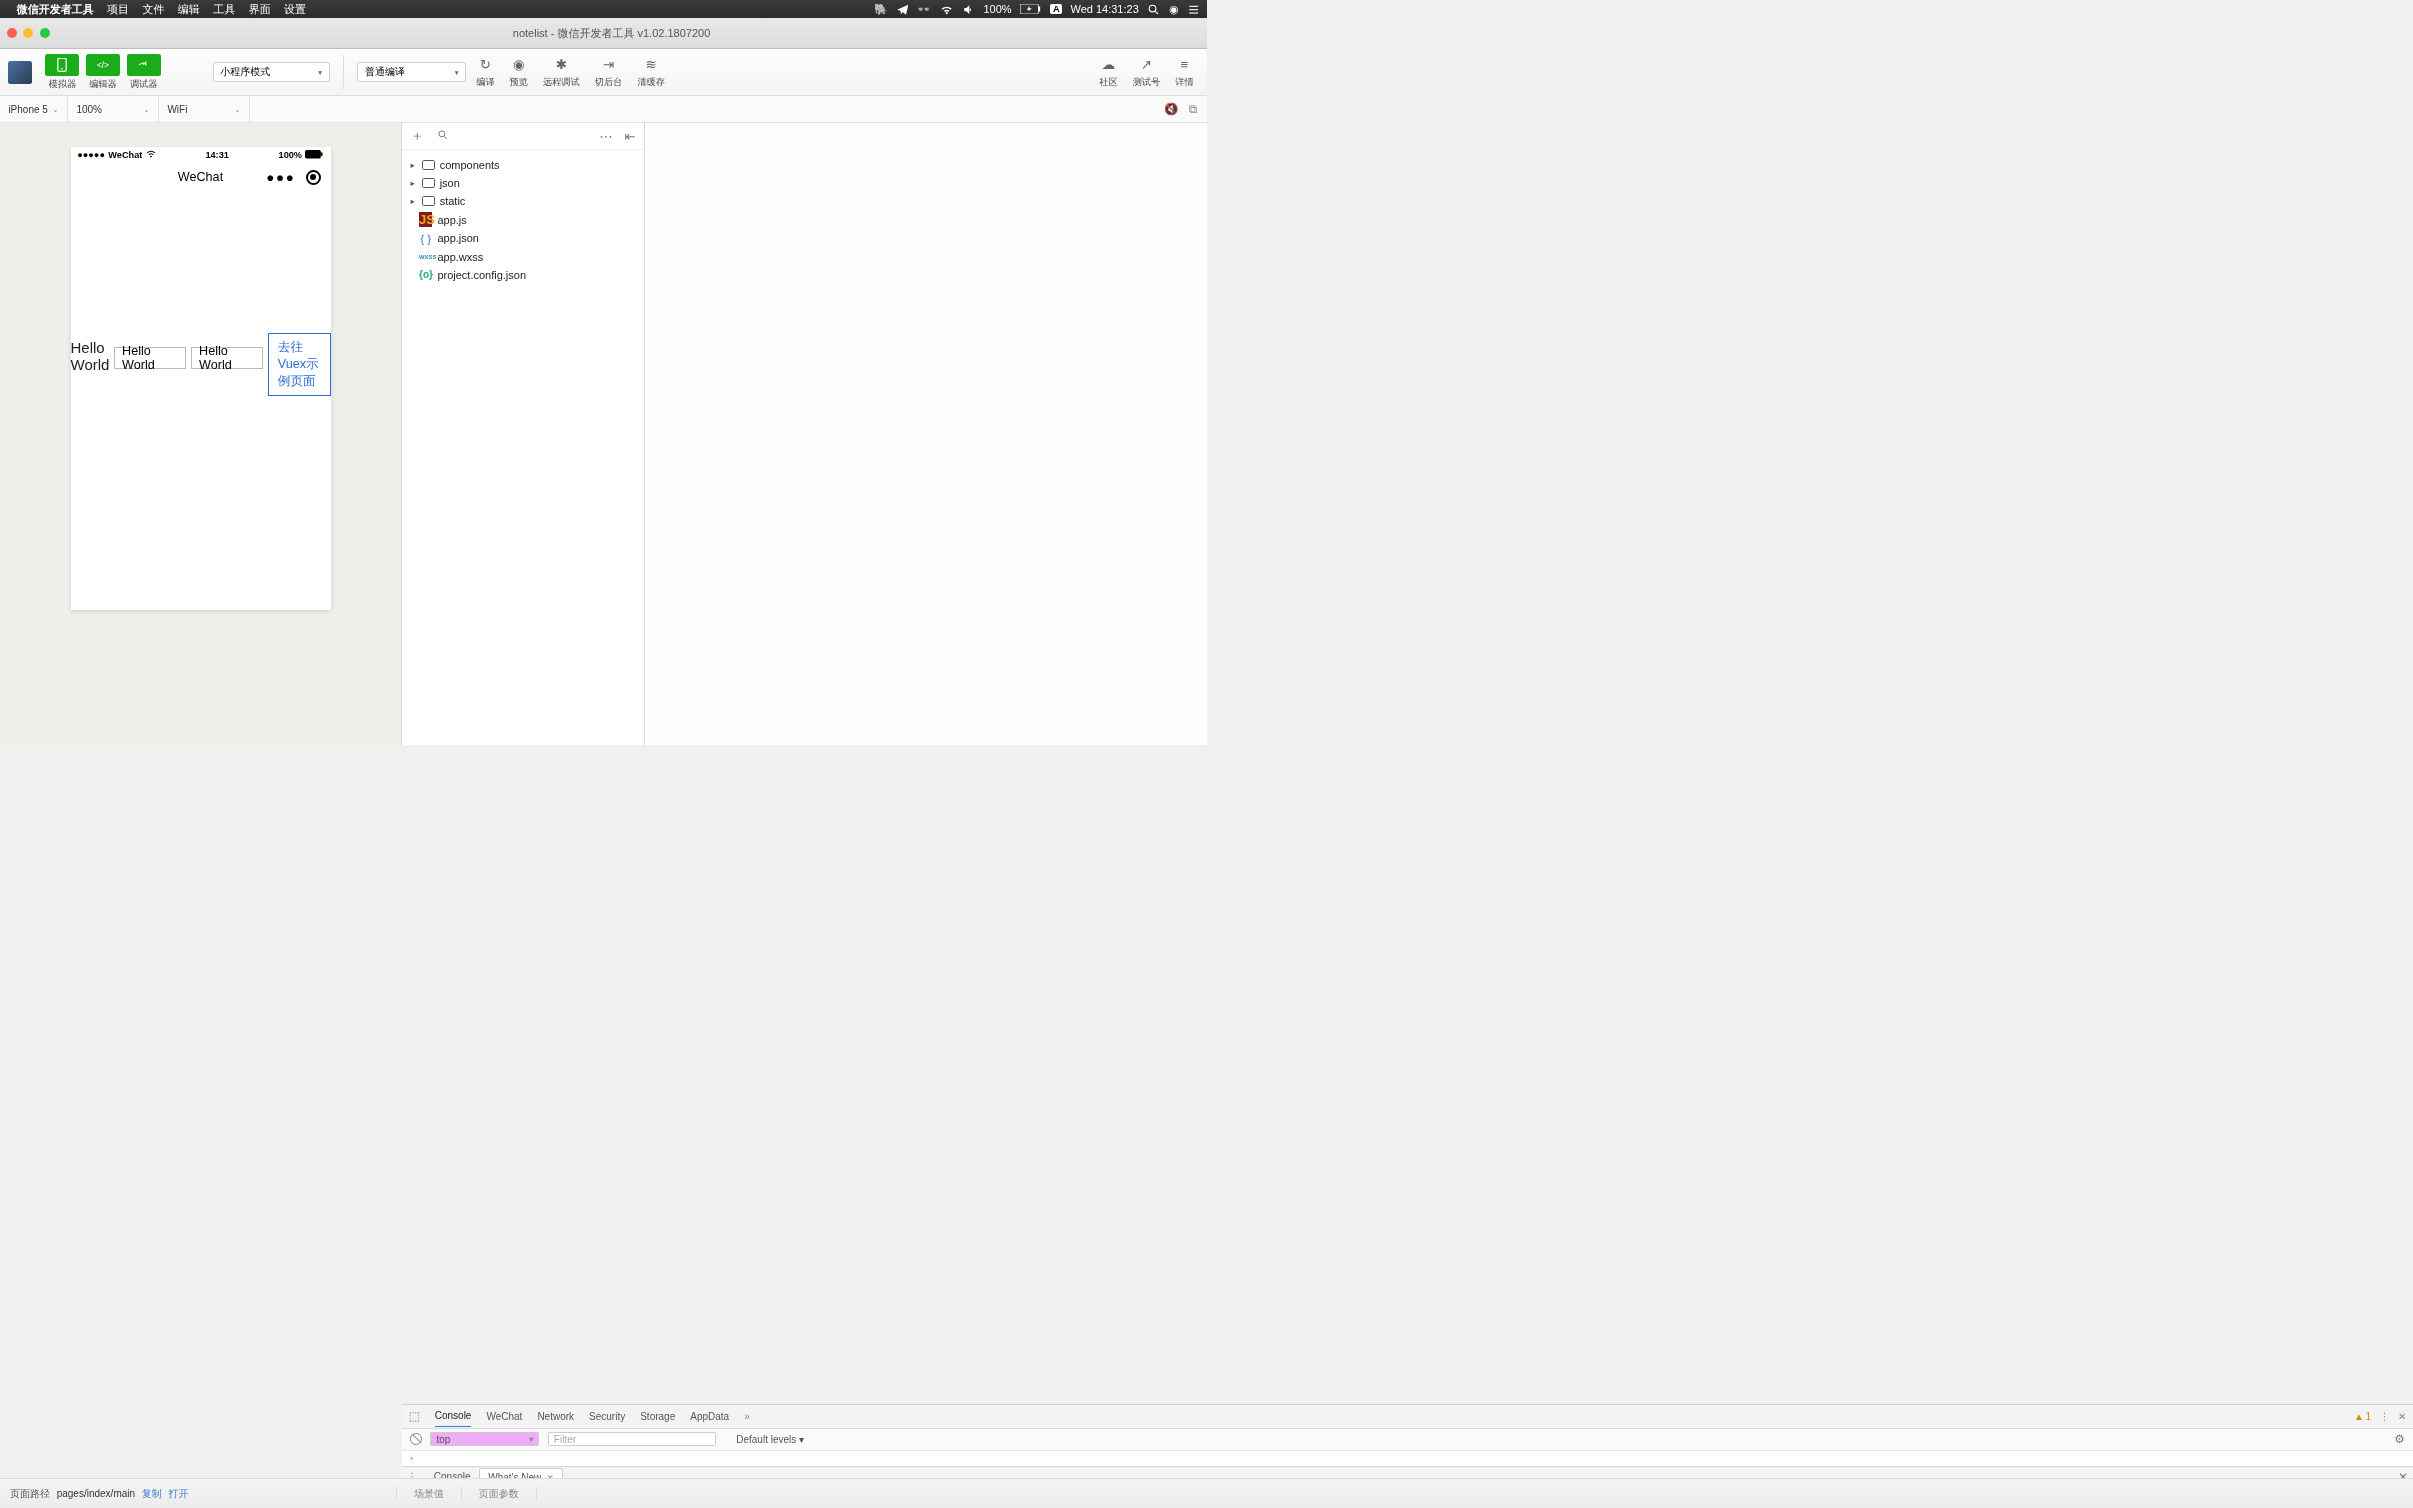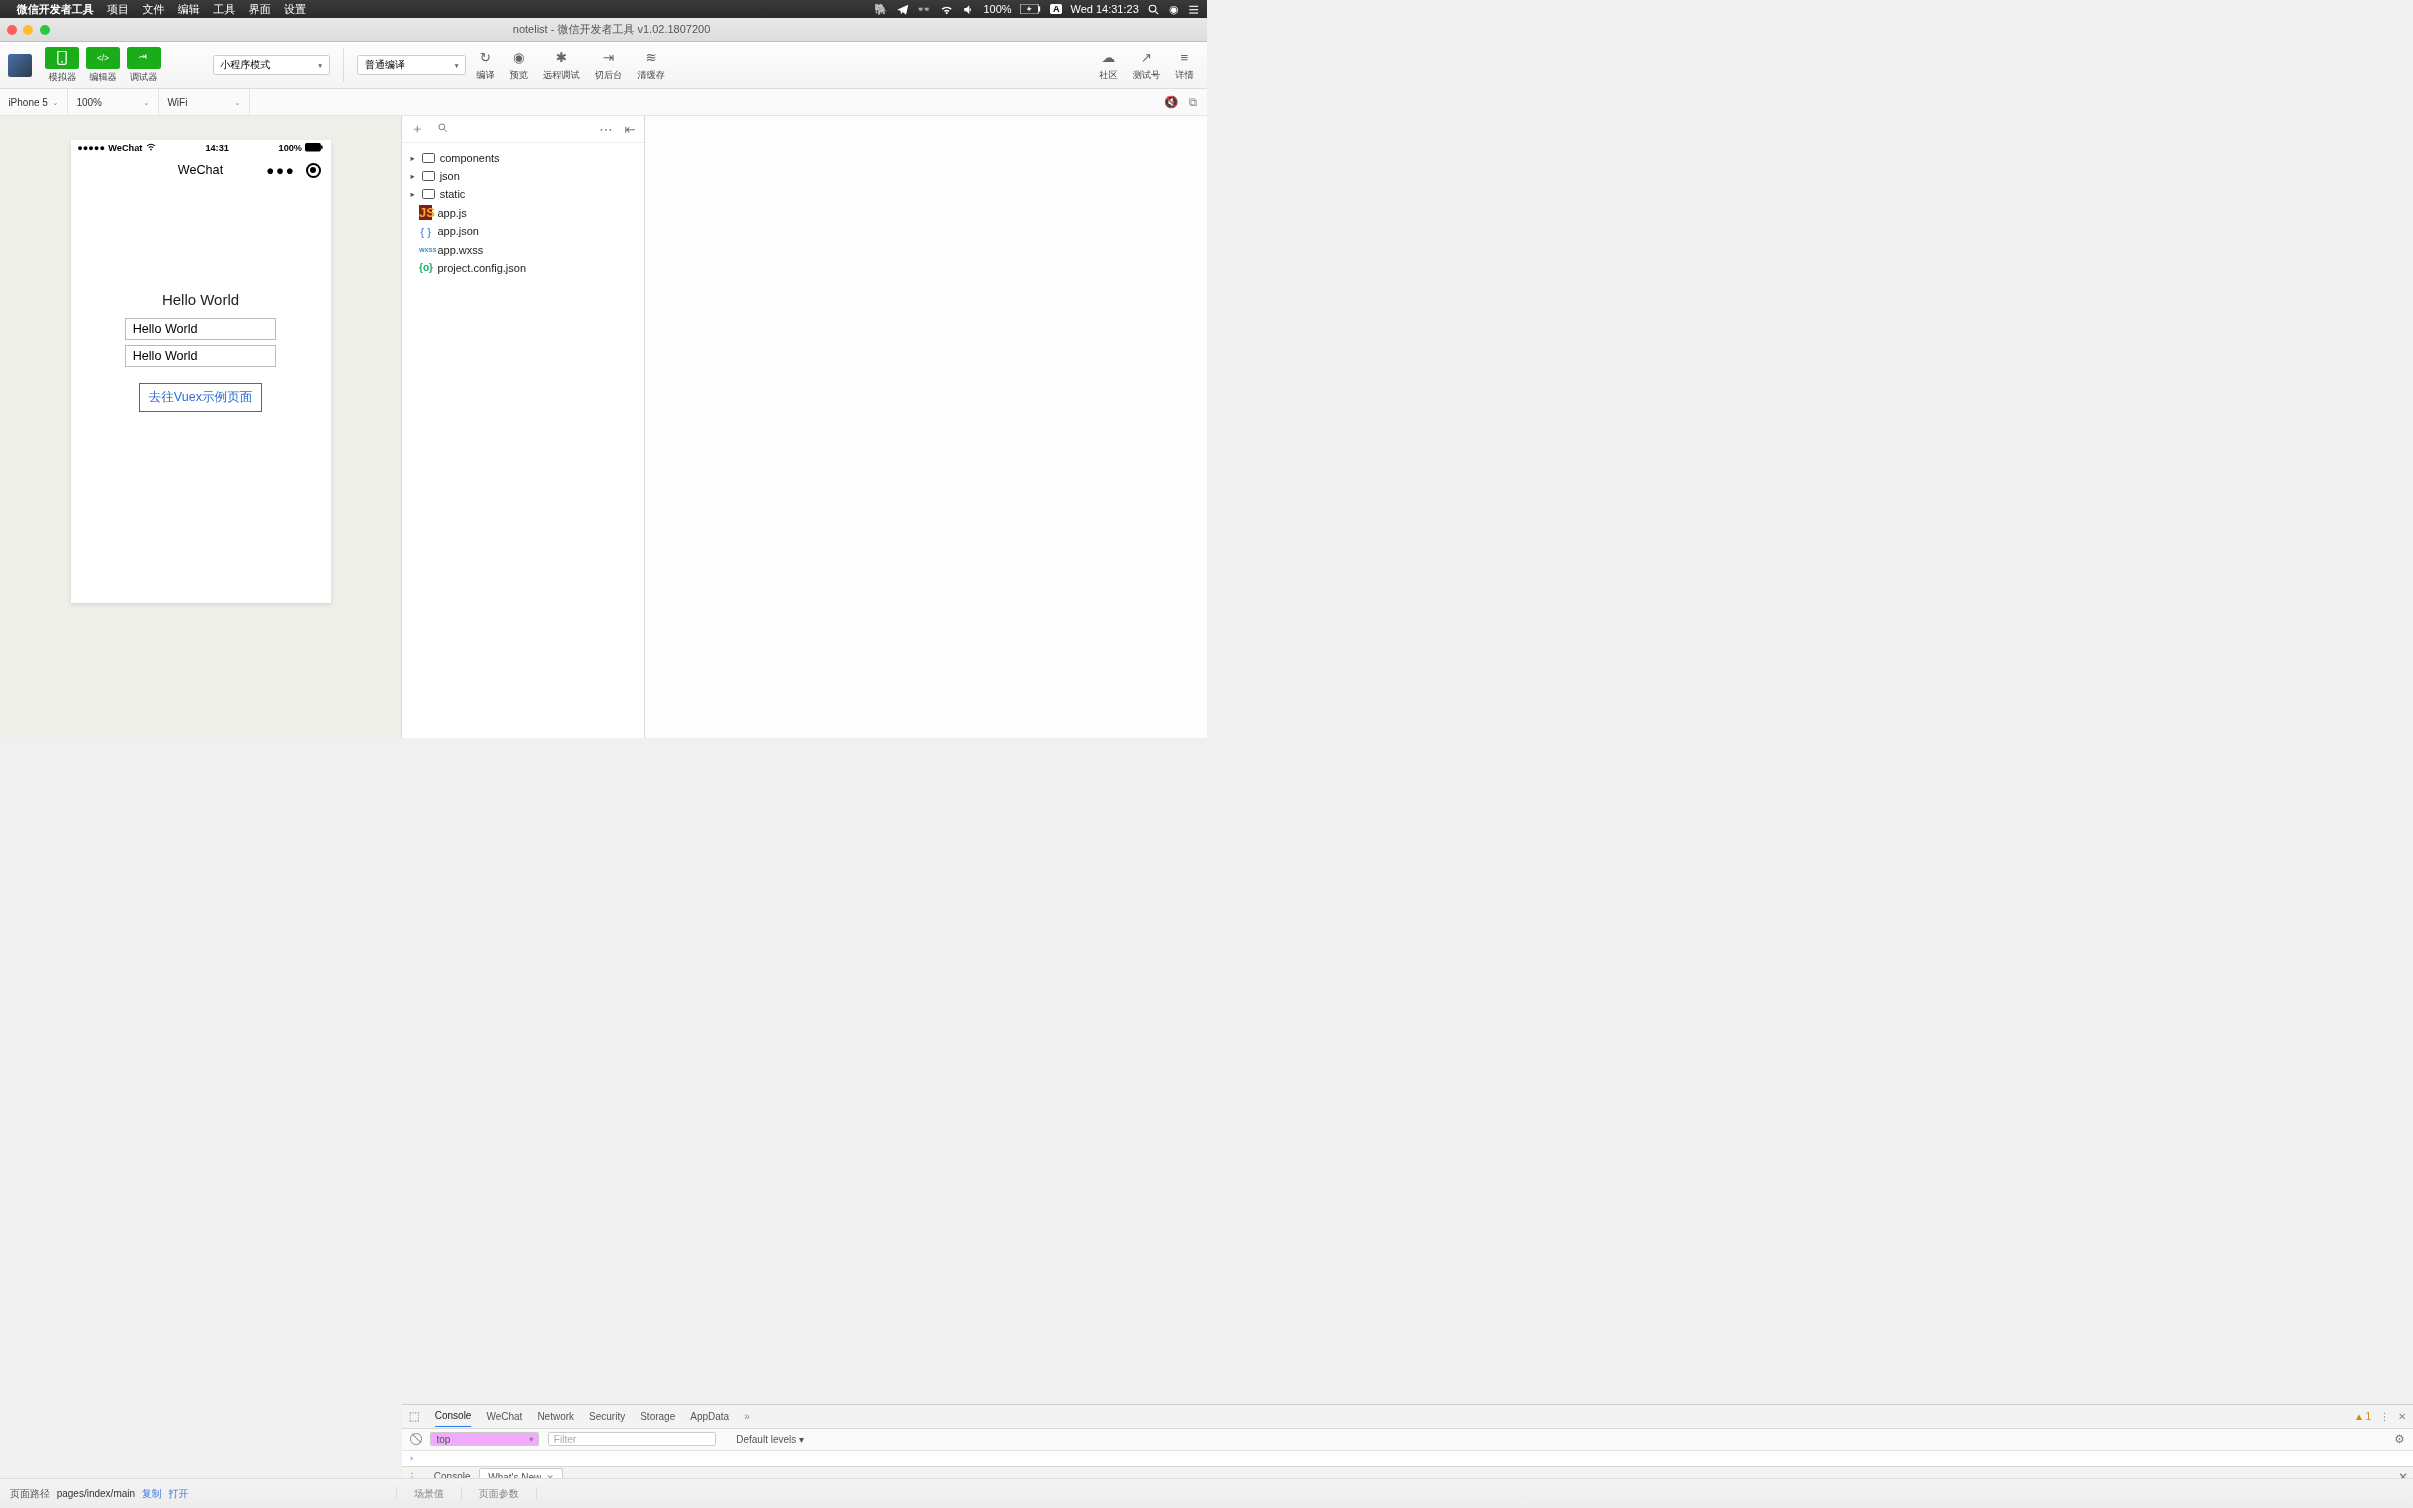--- a/index.html
+++ b/index.html
@@ -9,21 +9,21 @@
 .macos-menubar { height: 18.4px; background: linear-gradient(#3a3a3a, #2a2a2a); color: #fff; display: flex; align-items: center; padding: 0 6.7px; font-size: 11px; }
 .macos-menubar .apple { margin-right: 10px; font-size: 12.6px; }
 .macos-menubar .menu-item { margin-right: 13.4px; cursor: default; }
 .macos-menubar .menu-item.bold { font-weight: 600; }
 .macos-menubar .right { margin-left: auto; display: flex; align-items: center; gap: 8.4px; }
 .macos-menubar .right span { display: inline-flex; align-items: center; }
 .macos-menubar svg { fill: #fff; }
 
 
 .window { background: #fff; }
-.titlebar { height: 24px; background: linear-gradient(#e8e8e8, #dcdcdc); display: flex; align-items: center; padding-left: 6.7px; border-bottom: 0.8px solid #bfbfbf; }
+.titlebar { height: 31px; background: linear-gradient(#e8e8e8, #dcdcdc); display: flex; align-items: center; padding-left: 6.7px; border-bottom: 0.8px solid #bfbfbf; }
 .traffic { display: flex; gap: 6.7px; }
 .traffic span { width: 10px; height: 10px; border-radius: 50%; display: inline-block; }
 .traffic .close { background: #ff5f57; }
 .traffic .min { background: #ffbd2e; }
 .traffic .max { background: #28c940; }
 .titlebar .title { flex: 1; text-align: center; font-size: 11px; color: #555; margin-right: 34px; }
 
 
 .toolbar { height: 47px; background: linear-gradient(#fdfdfd, #f4f4f4); border-bottom: 0.8px solid #ddd; display: flex; align-items: center; padding: 0 8.4px; gap: 5px; }
 .avatar { width: 23.5px; height: 23.5px; background: linear-gradient(135deg,#4a6fa8,#2c3e50); border-radius: 2.5px; margin-right: 8.4px; }
@@ -53,21 +53,21 @@
 
 
 .sim-pane { width: 402px; background: #efefea; display: flex; justify-content: center; padding-top: 23.5px; border-right: 0.8px solid #d8d8d8; }
 .phone { width: 260px; height: 463px; background: #fff; box-shadow: 0 1.7px 5px rgba(0,0,0,.12); display: flex; flex-direction: column; }
 .phone-status { height: 17px; display: flex; align-items: center; justify-content: space-between; padding: 0 6.7px; font-size: 9.2px; font-weight: 600; }
 .phone-status .left, .phone-status .right { display: flex; align-items: center; gap: 3.4px; }
 .phone-nav { height: 27px; display: flex; align-items: center; justify-content: center; position: relative; font-size: 12.6px; }
 .phone-nav .dots { position: absolute; right: 35px; font-size: 13.4px; letter-spacing: 1.7px; }
 .phone-nav .target { position: absolute; right: 10px; width: 15px; height: 15px; border: 2.1px solid #000; border-radius: 50%; display: flex; align-items: center; justify-content: center; }
 .phone-nav .target::after { content: ""; width: 5.9px; height: 5.9px; background: #000; border-radius: 50%; }
-.phone-body { flex: 1; display: flex; flex-direction: column; align-items: center; justify-content: center; gap: 5px; padding-bottom: 84px; }
+.phone-body { flex: 1; display: flex; flex-direction: row; align-items: center; justify-content: center; gap: 5px; padding-bottom: 84px; }
 .phone-body .hello { font-size: 15px; color: #222; margin-bottom: 5px; }
 .phone-body .box { width: 151px; height: 22px; border: 0.8px solid #bbb; display: flex; align-items: center; padding: 0 6.7px; font-size: 12.6px; }
 .phone-body .link-btn { margin-top: 11.7px; border: 1.3px solid #2a6dd6; color: #2a6dd6; padding: 5px 8.4px; font-size: 12.6px; }
 
 
 .tree-pane { width: 243px; border-right: 0.8px solid #d8d8d8; display: flex; flex-direction: column; background: #fff; }
 .tree-toolbar { height: 27px; border-bottom: 0.8px solid #eee; display: flex; align-items: center; padding: 0 8.4px; gap: 13.4px; color: #777; font-size: 13.4px; }
 .tree-toolbar .rt { margin-left: auto; display: flex; gap: 11.7px; }
 .tree { padding: 5px 0; font-size: 11px; color: #222; }
 .tree-item { display: flex; align-items: center; height: 18.4px; padding-left: 8.4px; gap: 5px; }

